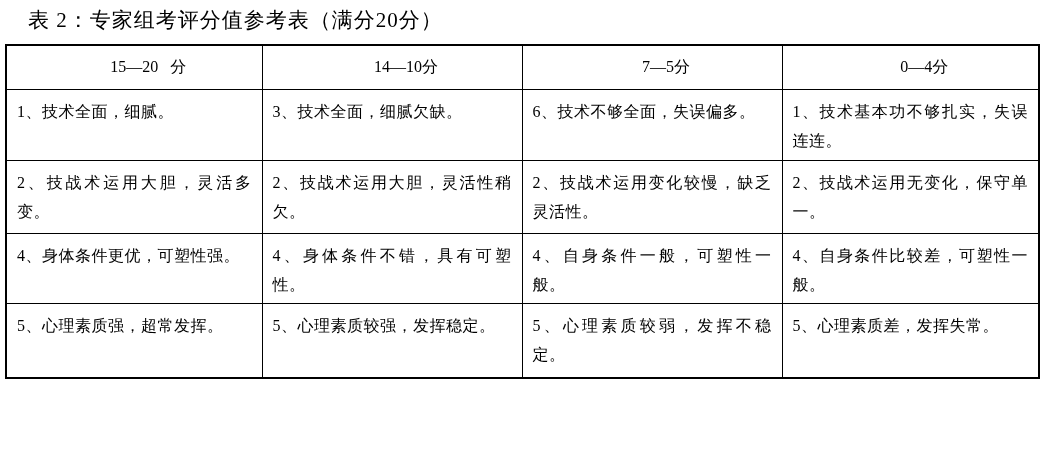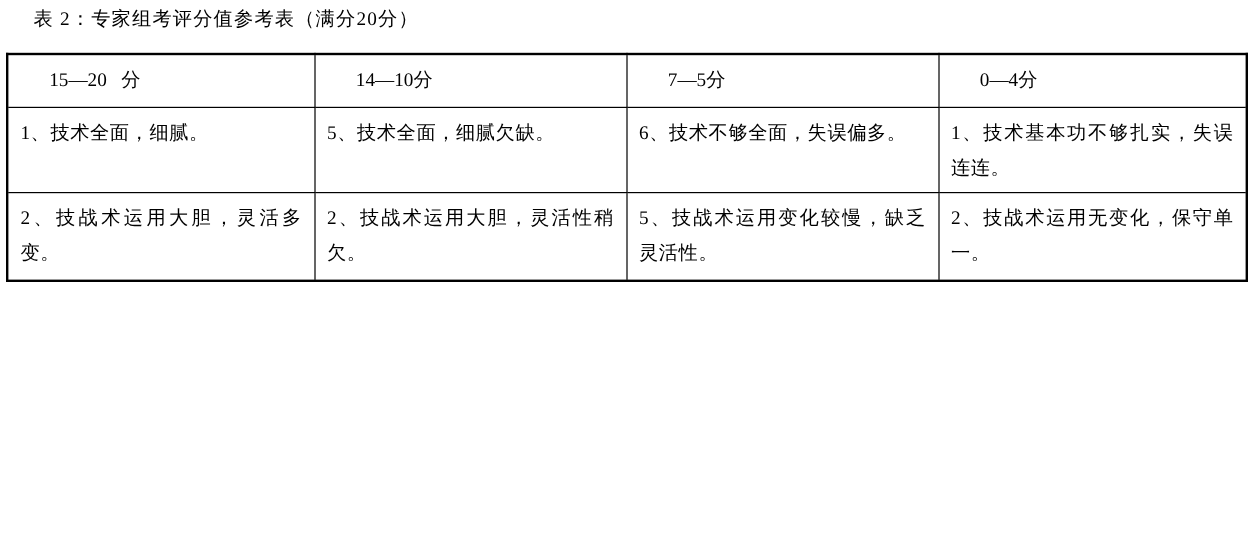--- a/index.html
+++ b/index.html
@@ -12,21 +12,21 @@
     height: 457px;
     overflow: hidden;
     position: relative;
     font-family: "Liberation Serif", "DejaVu Serif", serif;
     color: #000000;
   }
   .doc-title {
     position: absolute;
     left: 28px;
     top: 6px;
-    font-size: 16px;
+    font-size: 21px;
     letter-spacing: 1px;
     white-space: pre;
     font-family: Liberation Serif, serif;
   }
   table.score-table {
     position: absolute;
     left: 5px;
     top: 44px;
     width: 1033px;
     border-collapse: collapse;
@@ -35,21 +35,21 @@
   }
   table.score-table th,
   table.score-table td {
     border: 1px solid #000000;
     font-weight: normal;
     font-size: 16px;
     overflow: hidden;
   }
   table.score-table th {
     height: 43px;
-    text-align: left;
+    text-align: center;
     vertical-align: middle;
     padding: 0 6px 0 34px;
     white-space: pre;
   }
   table.score-table td {
     vertical-align: top;
     text-align: justify;
     padding: 7px 10px 0 10px;
     line-height: 29px;
     letter-spacing: 0.5px;
@@ -76,24 +76,36 @@
     <tr>
       <th>15—20   分</th>
       <th>14—10分</th>
       <th>7—5分</th>
       <th>0—4分</th>
     </tr>
   </thead>
   <tbody id="table-body">
       <tr>
         <td>1、技术全面，细腻。</td>
-        <td>5、技术全面，细腻欠缺。</td>
+        <td>3、技术全面，细腻欠缺。</td>
         <td>6、技术不够全面，失误偏多。</td>
         <td>1、技术基本功不够扎实，失误连连。</td>
       </tr>
       <tr>
         <td>2、技战术运用大胆，灵活多变。</td>
         <td>2、技战术运用大胆，灵活性稍欠。</td>
-        <td>5、技战术运用变化较慢，缺乏灵活性。</td>
+        <td>2、技战术运用变化较慢，缺乏灵活性。</td>
         <td>2、技战术运用无变化，保守单一。</td>
+      </tr>
+      <tr>
+        <td>4、身体条件更优，可塑性强。</td>
+        <td>4、身体条件不错，具有可塑性。</td>
+        <td>4、自身条件一般，可塑性一般。</td>
+        <td>4、自身条件比较差，可塑性一般。</td>
+      </tr>
+      <tr>
+        <td>5、心理素质强，超常发挥。</td>
+        <td>5、心理素质较强，发挥稳定。</td>
+        <td>5、心理素质较弱，发挥不稳定。</td>
+        <td>5、心理素质差，发挥失常。</td>
       </tr>
     </tbody>
 </table>
 
 </body></html>

